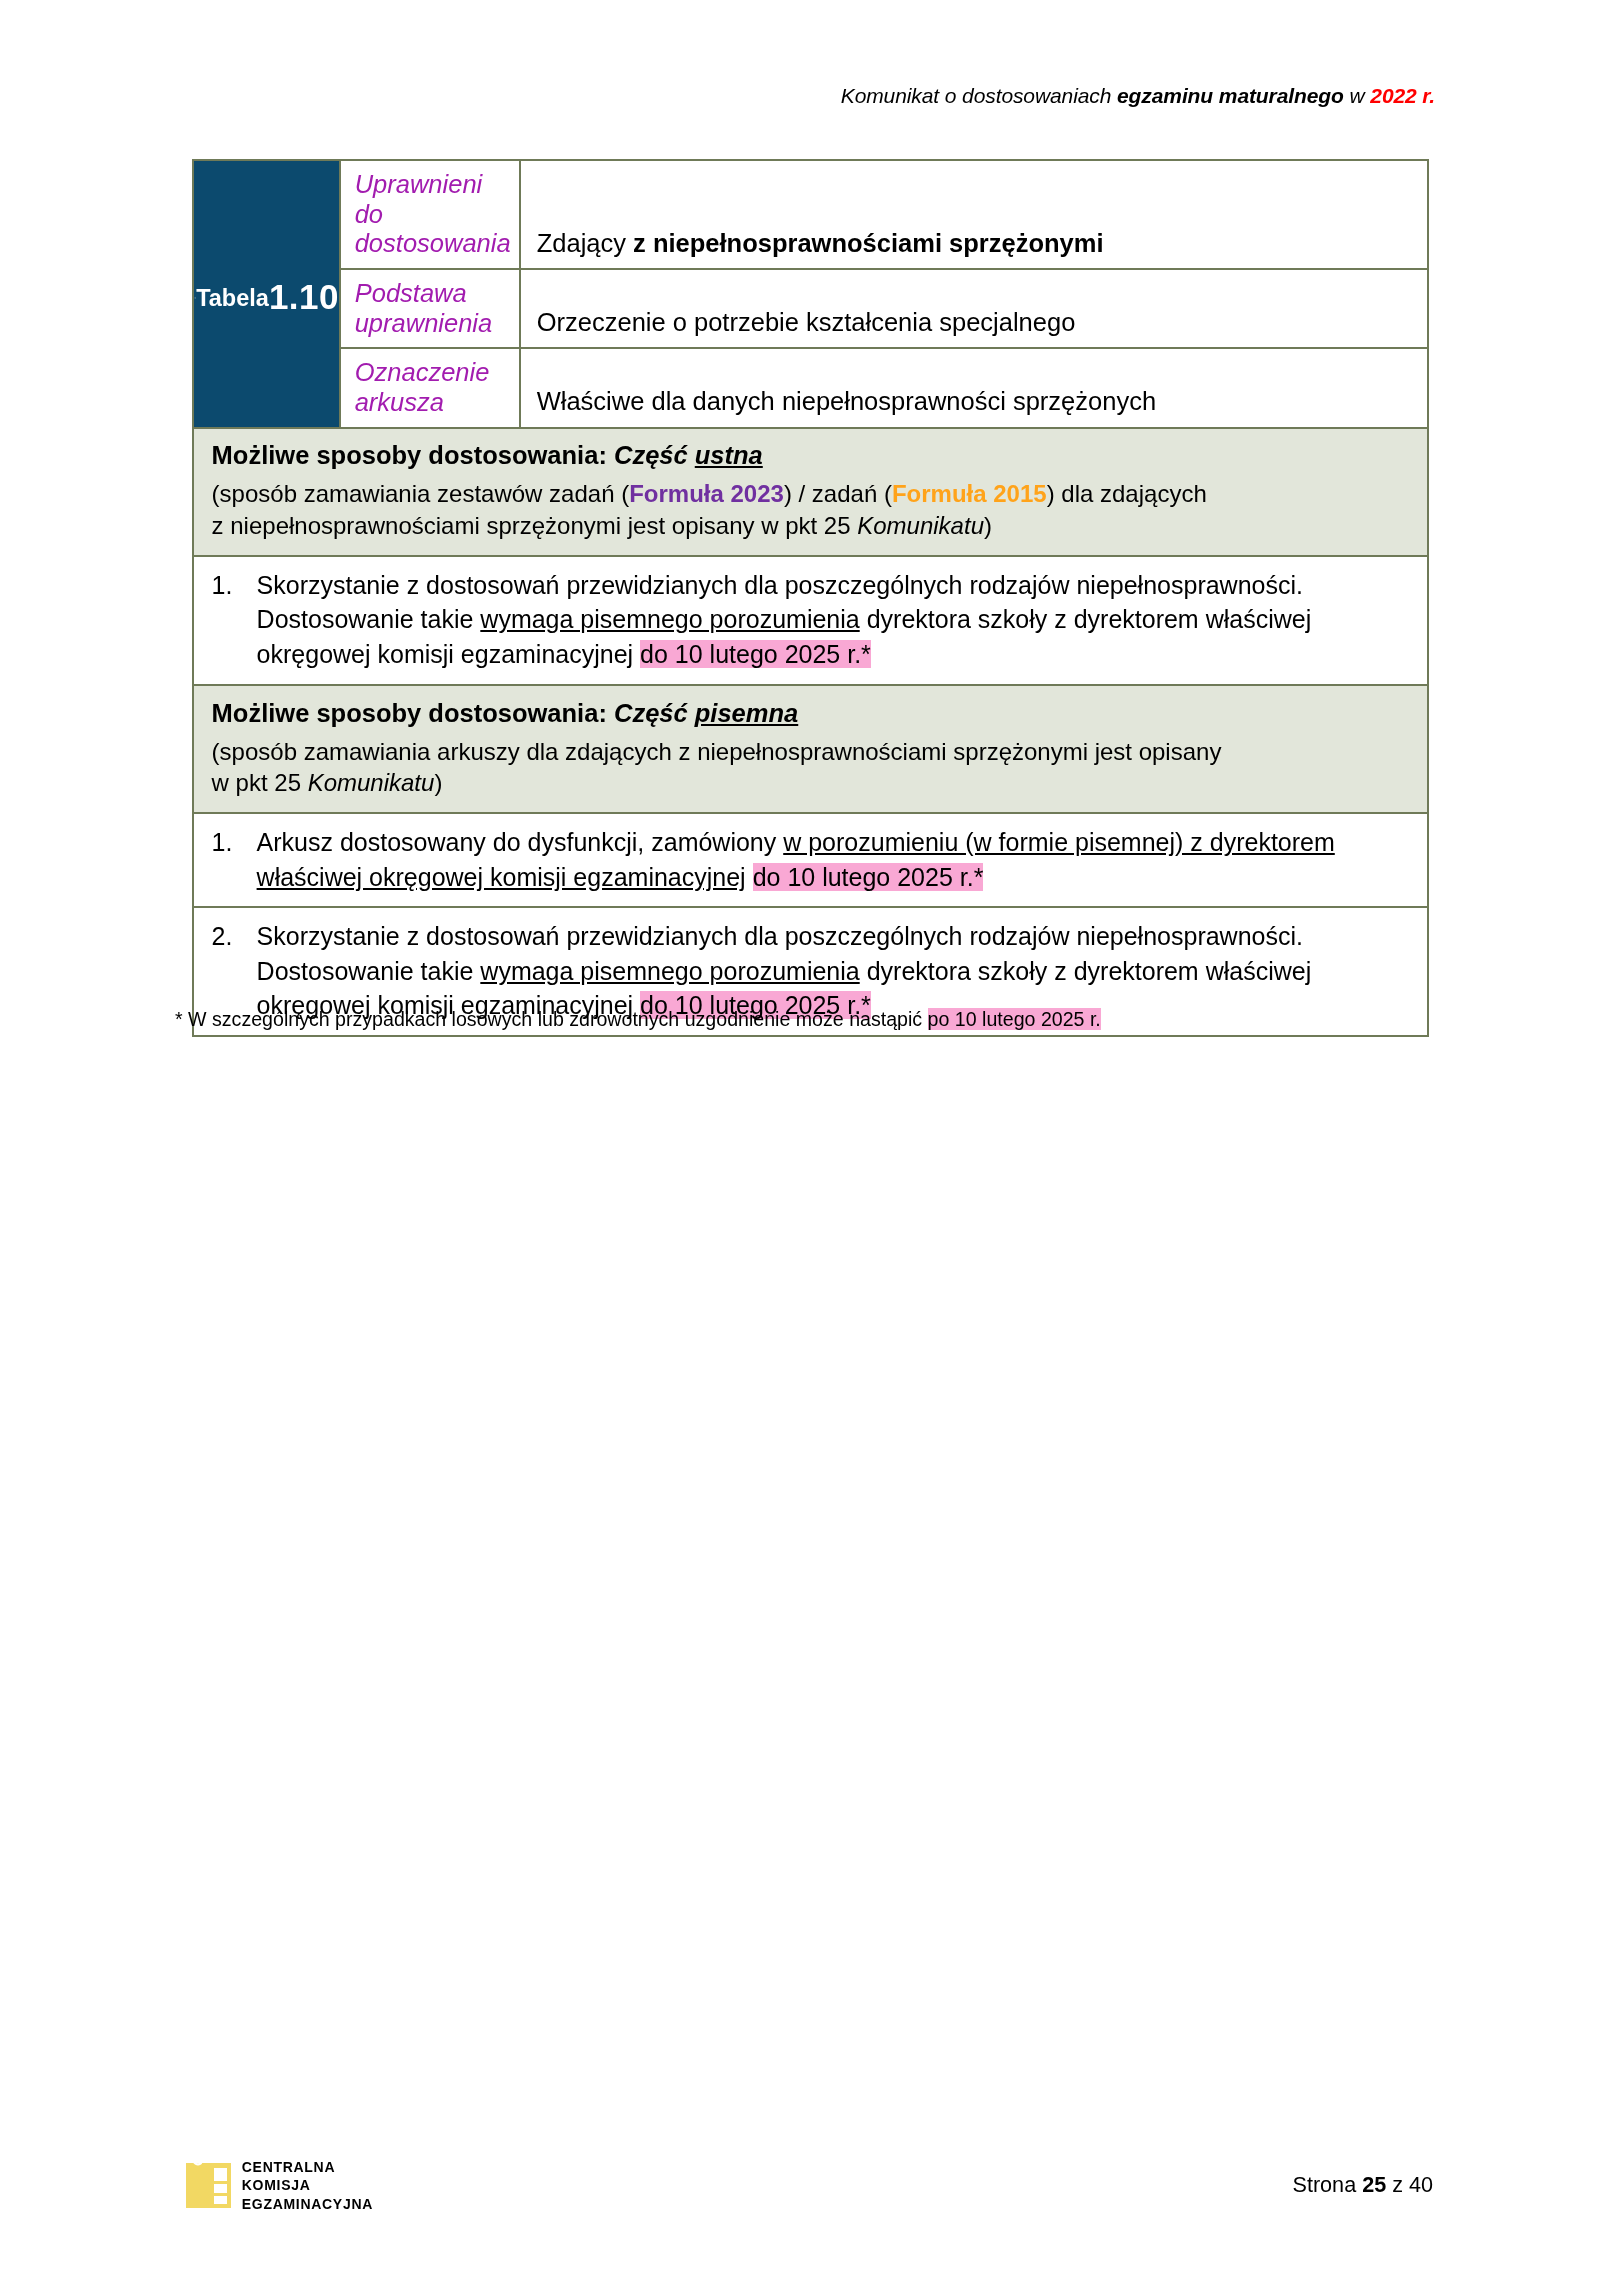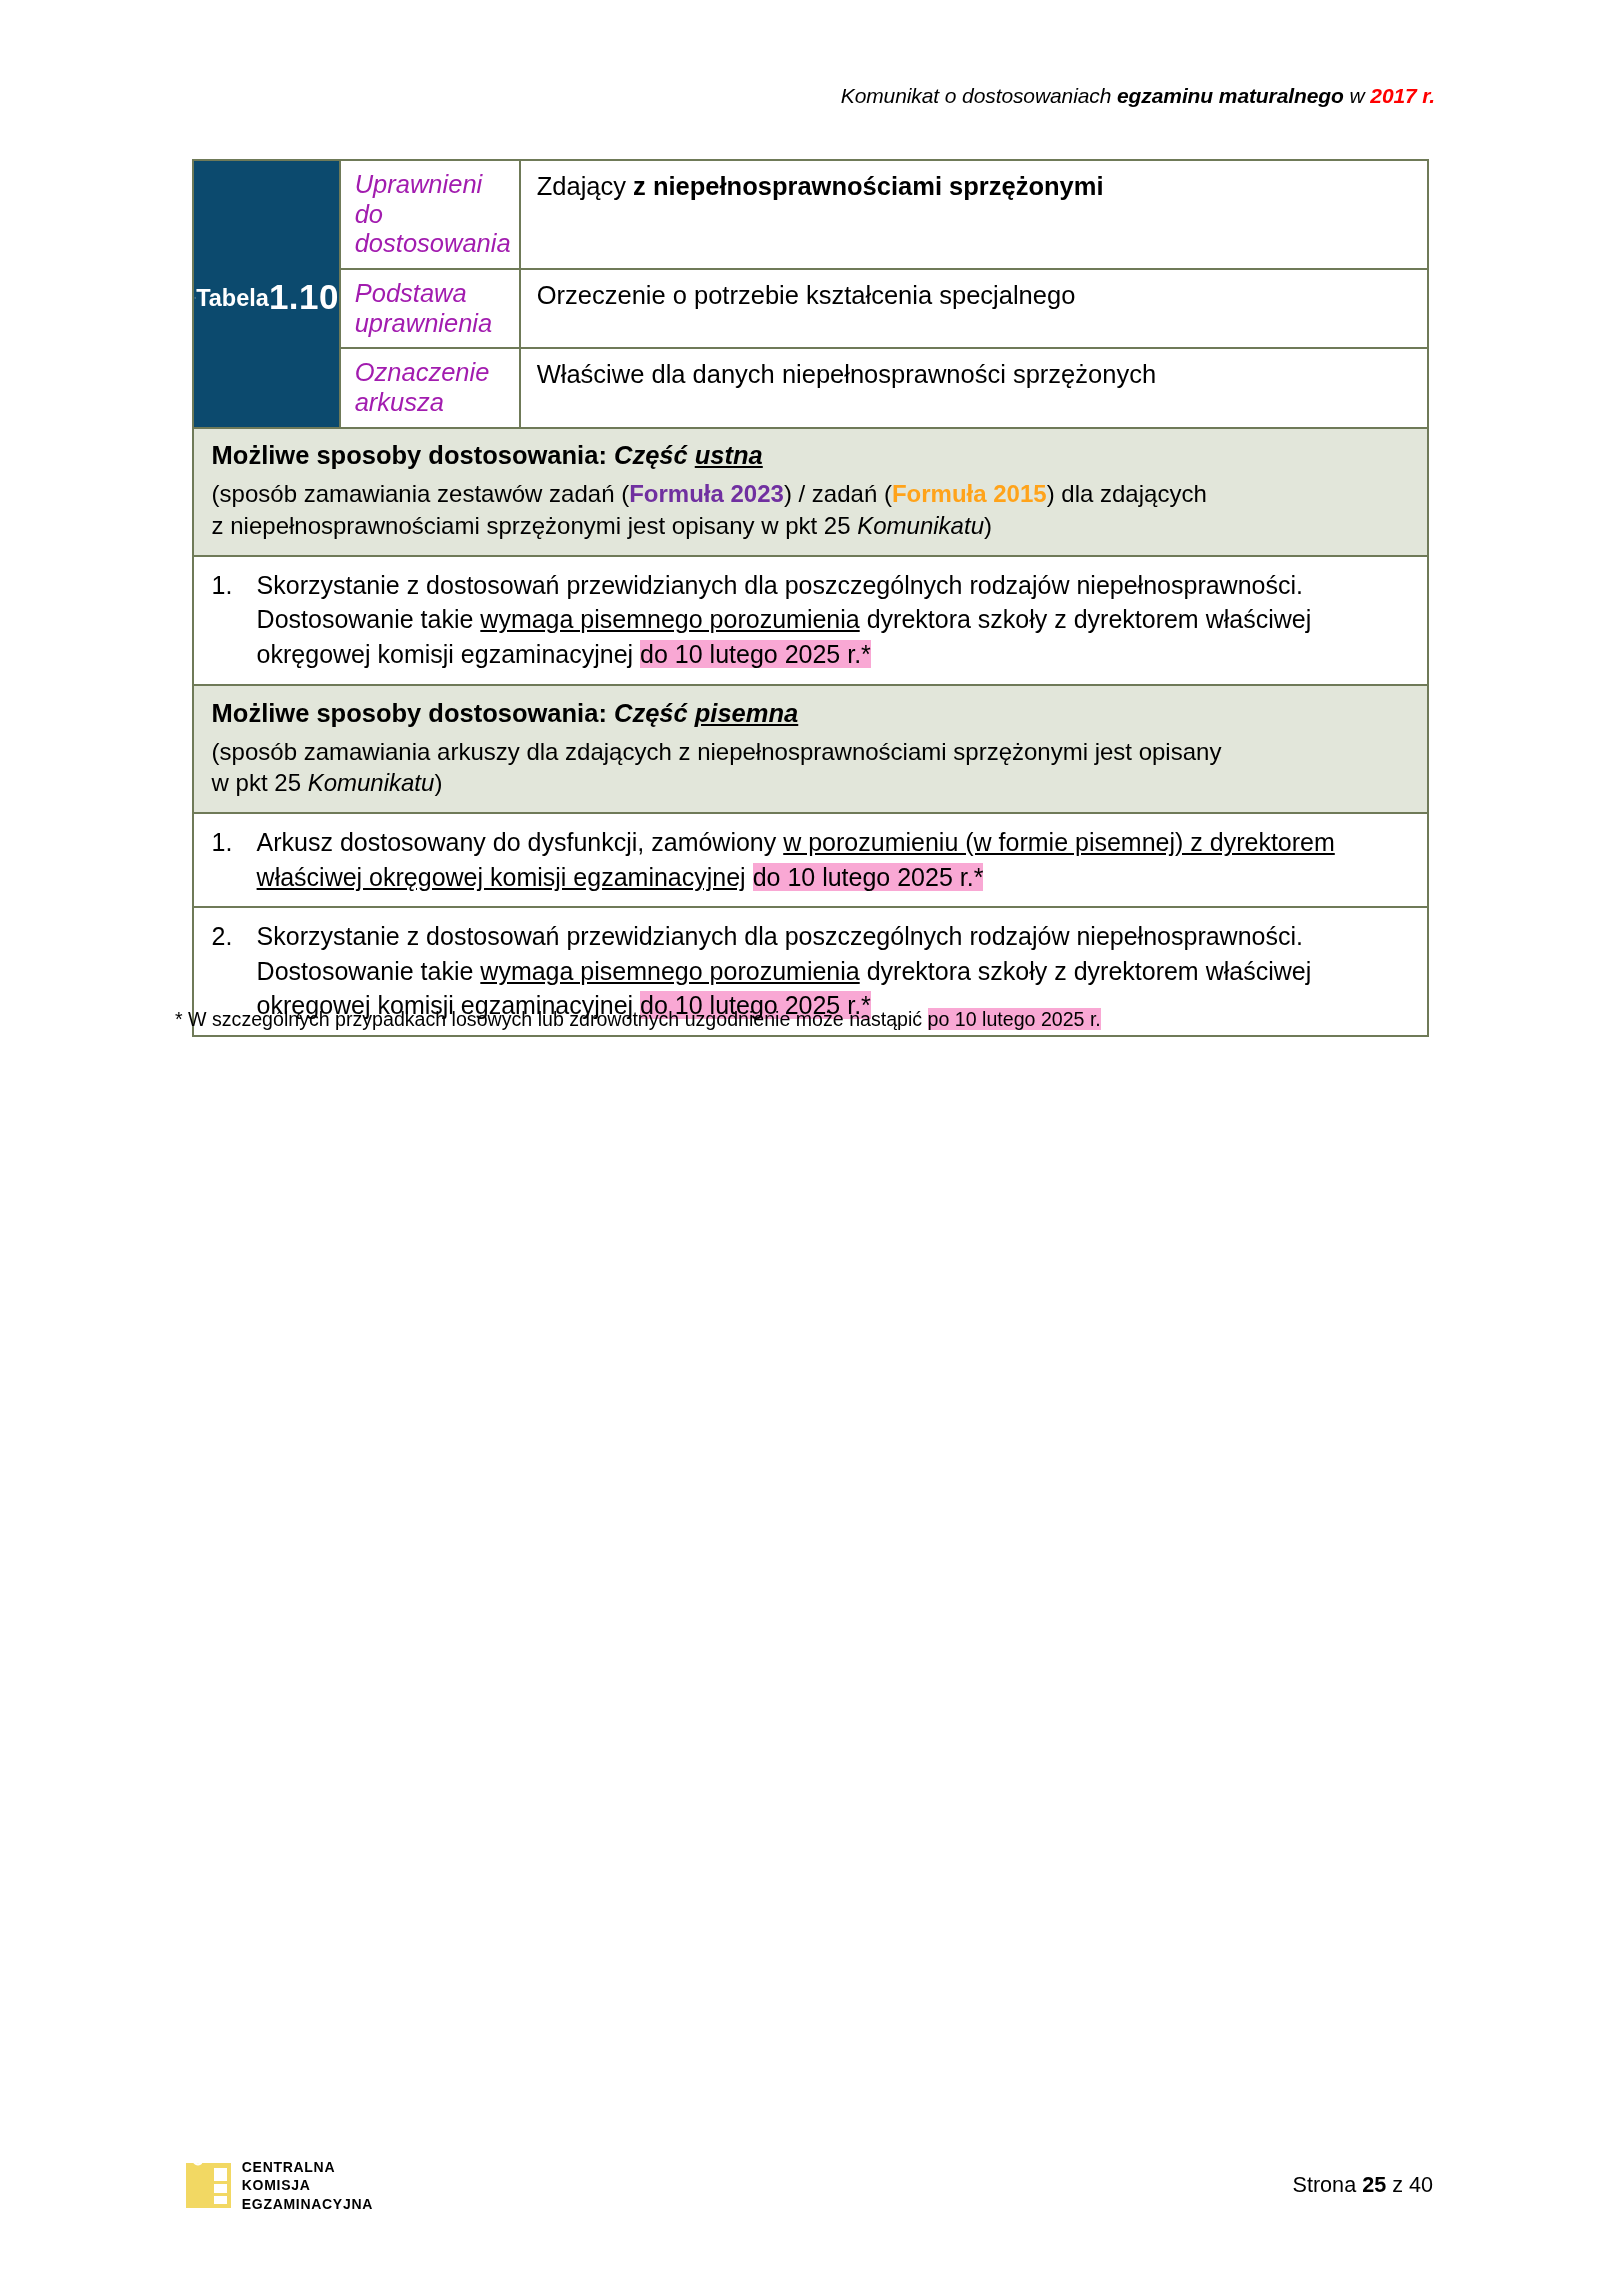--- a/index.html
+++ b/index.html
@@ -96,21 +96,21 @@
     flex-direction: column;
     justify-content: center;
   }
   .val {
     font-size: 25.5px;
     line-height: 1.2;
     padding: 9.8px 0 9.8px 15.7px;
     border-left: 2px solid #6f7a58;
     box-sizing: border-box;
     display: flex;
-    align-items: flex-start;
+    align-items: flex-end;
   }
   .val b { font-weight: bold; }
 
   .rowline-top { border-top: 2px solid #6f7a58; }
 
   
   .band {
     background: #e2e6da;
     border-top: 2.9px solid #6f7a58;
     padding: 10.8px 17.6px 12.7px 17.6px;
@@ -220,21 +220,21 @@
     white-space: nowrap;
   }
   .page-num b { font-weight: bold; }
 </style>
 </head>
 <body>
 
 <div class="page">
 
   <div class="doc-header">
-    <span>Komunikat o dostosowaniach </span><span class="bold">egzaminu maturalnego</span><span> w </span><span class="red">2017 r.</span>
+    <span>Komunikat o dostosowaniach </span><span class="bold">egzaminu maturalnego</span><span> w </span><span class="red">2022 r.</span>
   </div>
 
   <div class="tbl">
 
     <div class="topgrid">
 
       <div class="badge">
         <svg class="badge-icon" viewBox="0 0 124 118">
           <g fill="none" stroke="#ffffff" stroke-width="3.2" stroke-linecap="round" stroke-linejoin="round">
 

